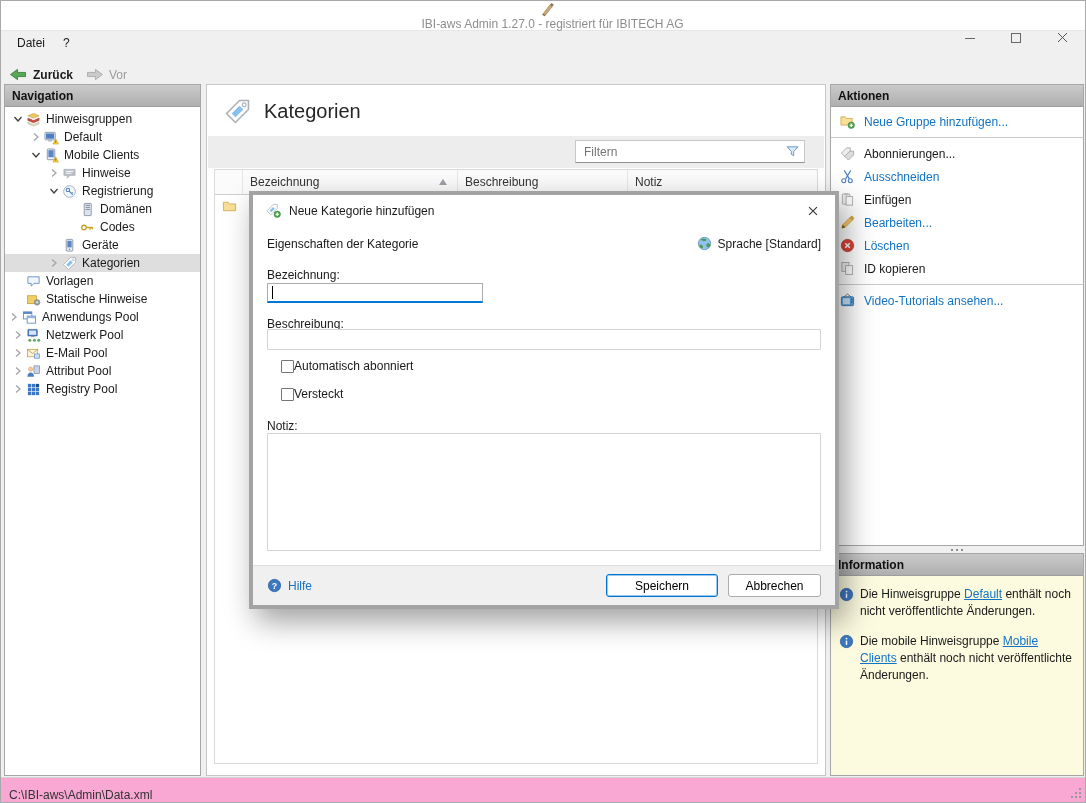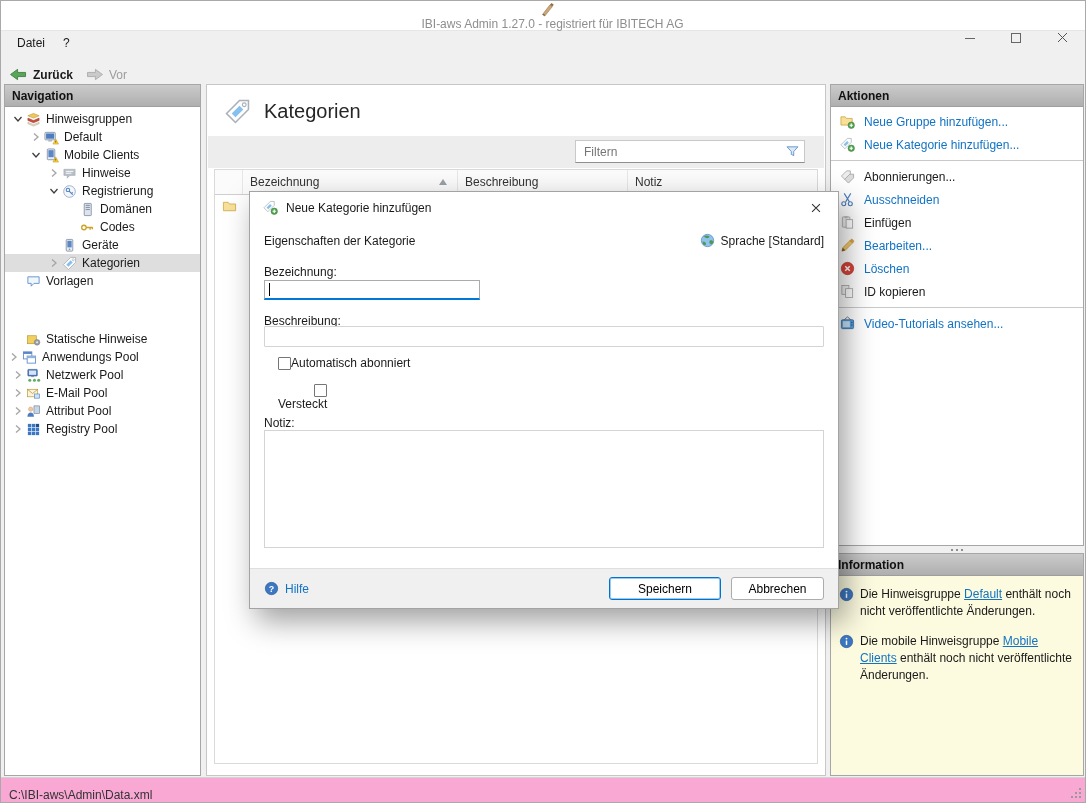--- a/index.html
+++ b/index.html
@@ -83,40 +83,40 @@
   .iicon{flex:none;width:15px;height:15px;margin-top:1px;}
   .iicon svg{width:15px;height:15px;}
   .info-text a{color:#1273C4;text-decoration:underline;cursor:pointer;}
 
   
   .statusbar{position:absolute;left:0;right:0;bottom:0;height:25px;background:#f9a8d4;border-top:1px solid #D2D2D2;
     display:flex;align-items:flex-end;padding-left:8px;box-sizing:border-box;color:#333;}
   .grip{position:absolute;right:3px;bottom:3px;}
 
   
-  .dialog{position:absolute;left:248px;top:190px;width:590px;height:418px;background:#fff;border:1px solid #a3a3a3;
+  .dialog{position:absolute;left:248px;top:190px;width:590px;height:418px;background:#fff;border:4px solid #a3a3a3;
     box-shadow:7px 12px 28px rgba(0,0,0,.38);z-index:40;box-sizing:border-box;}
   .dlg-title{position:absolute;left:0;top:0;right:0;height:31px;display:flex;align-items:center;padding:0 12px 0 13px;gap:8px;}
   .dlg-title .dicon svg{width:15px;height:15px;}
   .dlg-close{margin-left:auto;width:20px;height:20px;display:flex;align-items:center;justify-content:center;cursor:pointer;}
   .dlg-sect{position:absolute;left:14px;right:14px;top:41px;display:flex;align-items:center;}
   .dlg-lang{margin-left:auto;display:flex;align-items:center;gap:6px;cursor:pointer;}
   .dlg-lang svg{width:15px;height:15px;}
   .flabel{position:absolute;left:14px;}
   .f-bez-label{top:73px;}
   .f-bez{position:absolute;left:14px;top:88px;width:216px;height:20px;box-sizing:border-box;background:#fff;
     border:1px solid #ABABAB;border-bottom:2px solid #0078D7;}
   .caret{position:absolute;left:4px;top:2px;width:1px;height:13px;background:#000;}
   .f-besch-label{top:122px;}
   .f-besch{position:absolute;left:14px;right:14px;top:134px;height:21px;box-sizing:border-box;background:#fff;
     border:1px solid #D4D4D4;border-radius:1px;}
   .f-besch input,.f-notiz textarea{width:100%;height:100%;border:none;outline:none;box-sizing:border-box;
     font-family:"Liberation Sans",sans-serif;font-size:12px;padding:2px 6px;background:transparent;resize:none;}
   .chk-row{position:absolute;left:28px;display:flex;align-items:flex-end;cursor:pointer;}
-  .chk1{top:164px;} .chk2{top:192px;flex-direction:column;}
+  .chk1{top:164px;} .chk2{top:192px;}
   .chk{width:13px;height:13px;box-sizing:border-box;border:1px solid #767676;background:#fff;border-radius:1px;}
   .f-notiz-label{top:224px;}
   .f-notiz{position:absolute;left:14px;right:14px;top:238px;height:118px;box-sizing:border-box;background:#fff;
     border:1px solid #D4D4D4;}
   .dlg-footer{position:absolute;left:0;right:0;bottom:0;height:40px;background:#F0F0F0;border-top:1px solid #DFDFDF;
     display:flex;align-items:center;padding:0 14px;box-sizing:border-box;}
   .help-link{display:flex;align-items:center;gap:6px;color:#1273C4;cursor:pointer;}
   .help-link svg{width:15px;height:15px;}
   .dlg-btns{margin-left:auto;display:flex;gap:10px;}
   .btn{height:23px;box-sizing:border-box;background:#fff;border:1px solid #ACACAC;border-radius:3px;
@@ -311,21 +311,21 @@
         </div>
         <div class="tree-row" style="padding-left: 4px;">
           <span class="expander"></span>
           <span class="ticon">
             <svg viewBox="0 0 16 16">
               <path d="M2 3h12v7H8.5L5.5 13v-3H2z" fill="#EFF6FC" stroke="#5B87C5" stroke-width=".9"></path>
             </svg>
           </span>
           <span class="tlabel">Vorlagen</span>
         </div>
-        <div class="tree-row" style="padding-left: 4px; margin-top: 40px;">
+        <div class="tree-row" style="padding-left: 4px;">
           <span class="expander"></span>
           <span class="ticon">
             <svg viewBox="0 0 16 16">
               <rect x="1.5" y="4" width="9.5" height="8.5" fill="#F2D060" stroke="#B8942C" stroke-width=".7"></rect>
               <circle cx="11.8" cy="11" r="3" fill="#9AA0A6" stroke="#777E85" stroke-width=".6"></circle>
               <circle cx="11.8" cy="11" r="1.1" fill="#E8E8E8"></circle>
             </svg>
           </span>
           <span class="tlabel">Statische Hinweise</span>
         </div>
@@ -481,31 +481,20 @@
         <div class="action-item">
           <span class="aicon">
             <svg viewBox="0 0 16 16">
               <path d="M1 11.8V3h4.6l1.2 1.7H13v7.1z" fill="#F9E098" stroke="#C9A23F" stroke-width=".8"></path>
               <circle cx="12" cy="12" r="3.4" fill="#53A653" stroke="#3A7F3A" stroke-width=".6"></circle>
               <path d="M12 10.2v3.6M10.2 12h3.6" stroke="#fff" stroke-width="1.2"></path>
             </svg>
           </span>
           <span class="alabel">Neue Gruppe hinzufügen...</span>
         </div>
-        <div class="action-item">
-          <span class="aicon">
-            <svg viewBox="0 0 16 16">
-              <path d="M1 8.3 7.8 1.5H12v4.2L5.2 12.5z" fill="#FDFDFD" stroke="#A9B0B8" stroke-width=".8"></path>
-              <path d="M3.8 8l3.8-3.8 1.8 1.8-3.8 3.8z" fill="#85C0EE"></path>
-              <circle cx="12" cy="12" r="3.4" fill="#53A653" stroke="#3A7F3A" stroke-width=".6"></circle>
-              <path d="M12 10.2v3.6M10.2 12h3.6" stroke="#fff" stroke-width="1.2"></path>
-            </svg>
-          </span>
-          <span class="alabel">Neue Kategorie hinzufügen...</span>
-        </div>
         <div class="action-sep"></div>
         <div class="action-item disabled">
           <span class="aicon">
             <svg viewBox="0 0 16 16">
               <path d="M1.5 7.5 7 2h4v4l-5.5 5.5z" fill="#EDEDED" stroke="#9E9E9E" stroke-width=".8"></path>
               <path d="M5 11 10.5 5.5h4v4L9 15z" fill="#DCDCDC" stroke="#9E9E9E" stroke-width=".8"></path>
             </svg>
           </span>
           <span class="alabel">Abonnierungen...</span>
         </div>

